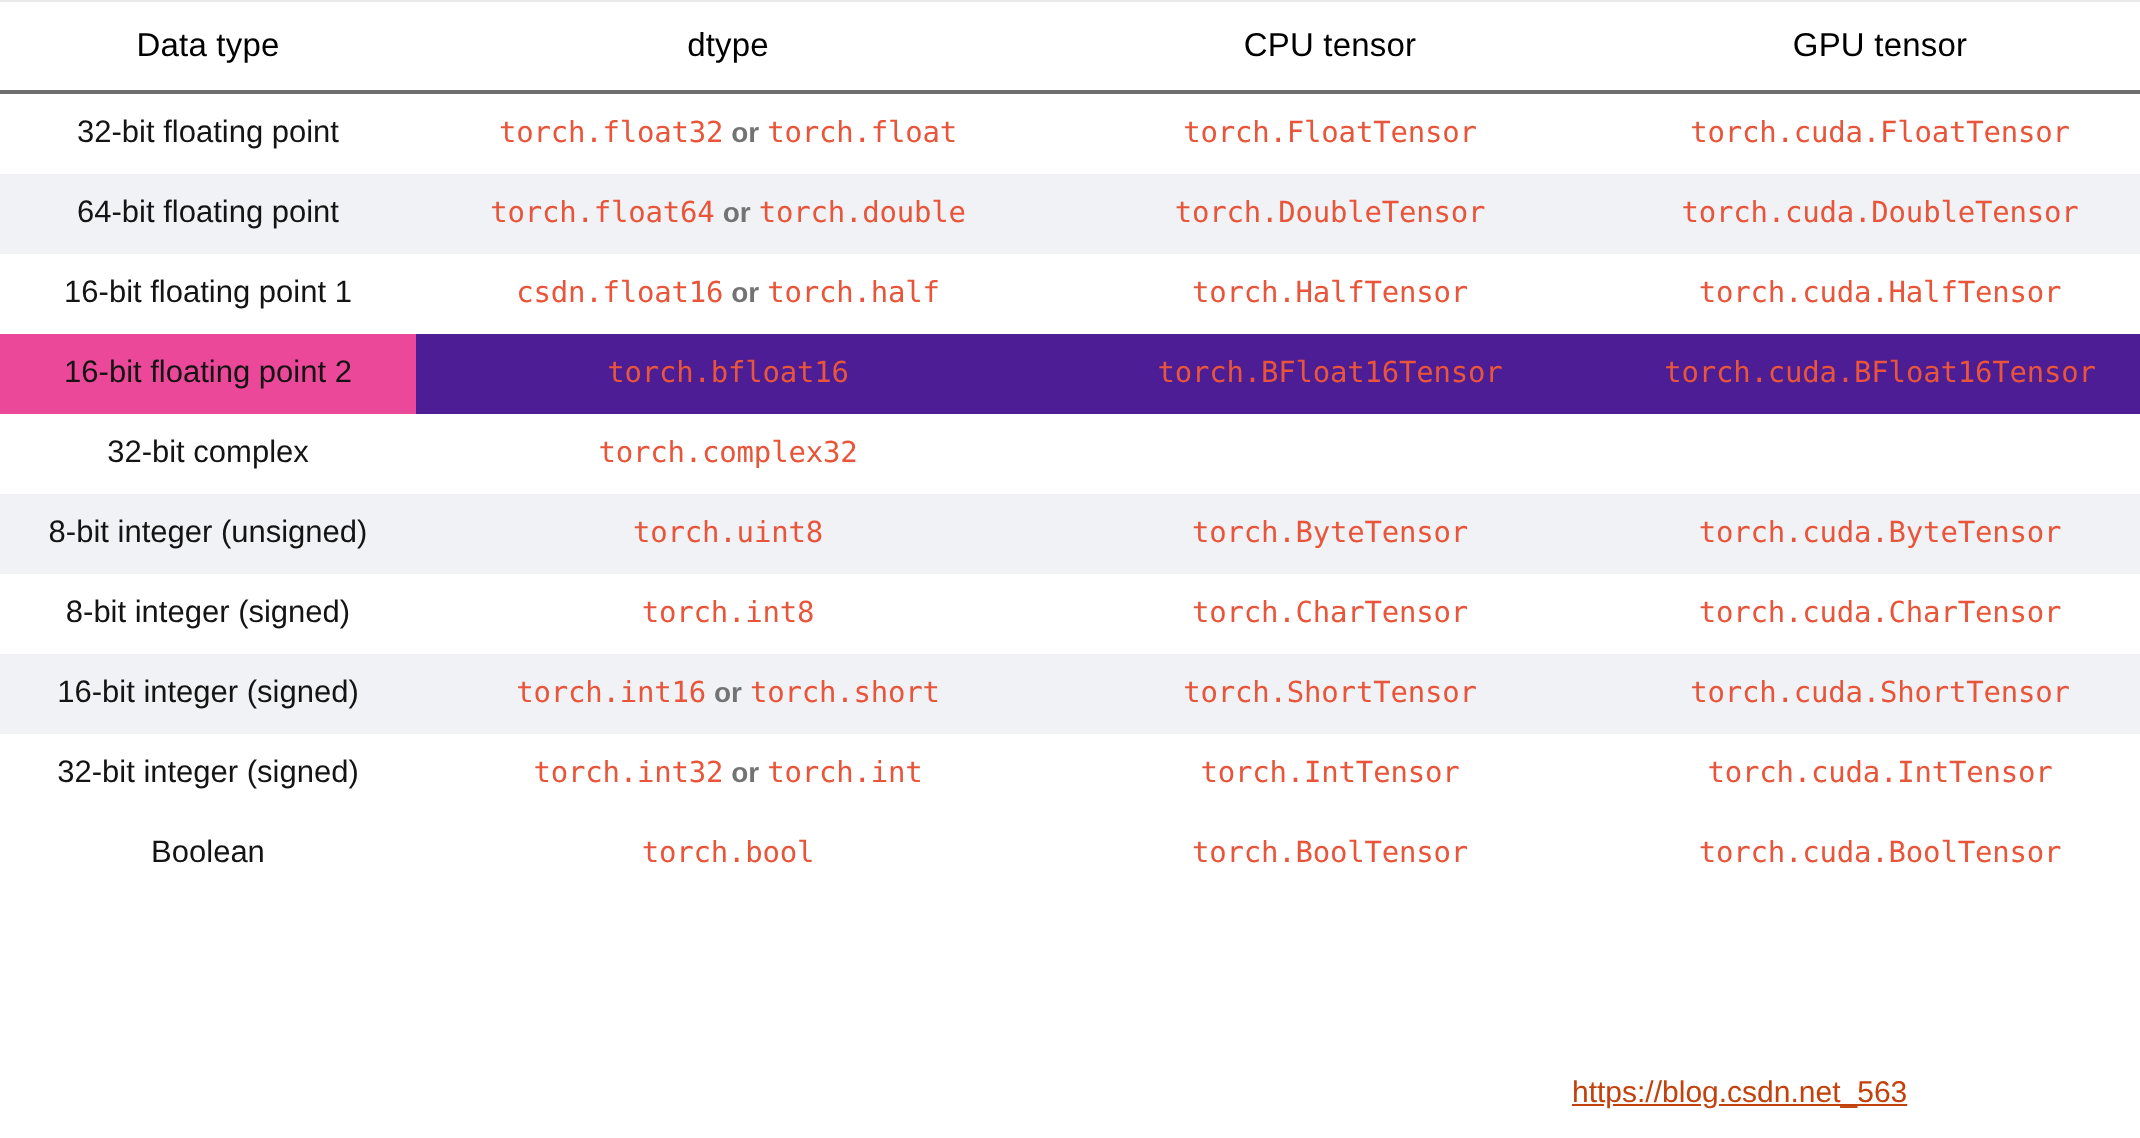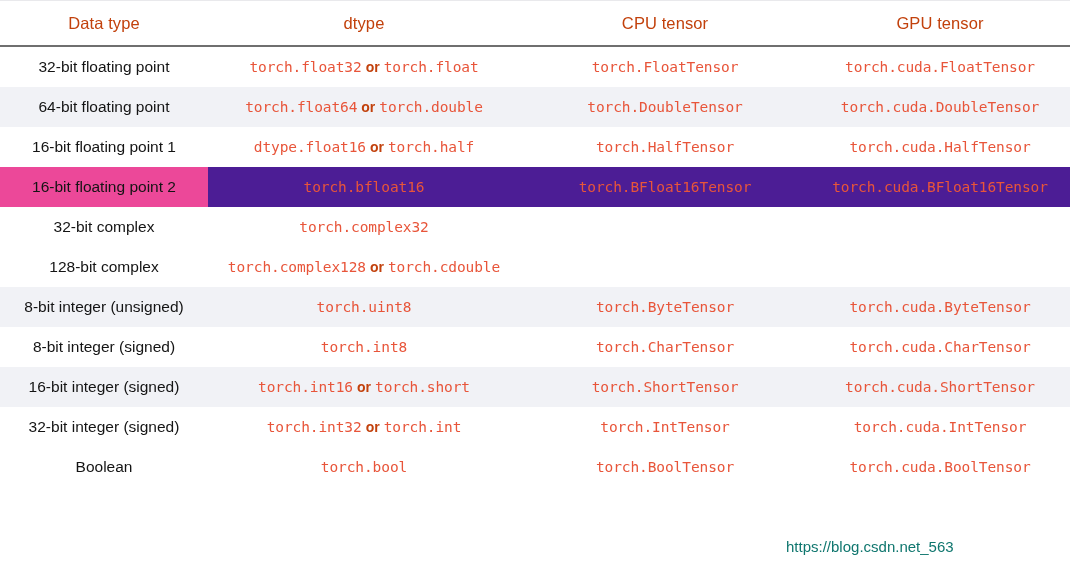--- a/index.html
+++ b/index.html
@@ -25,21 +25,21 @@
   .doc-table col.c-datatype { width: 208px; }
   .doc-table col.c-dtype    { width: 312px; }
   .doc-table col.c-cpu      { width: 290px; }
   .doc-table col.c-gpu      { width: 260px; }
 
   thead th {
     height: 44px;
     padding: 0;
     font-weight: 400;
     font-size: 16.5px;
-    color: #c2410c;
+    color: #000000;
     text-align: center;
     vertical-align: middle;
     background: #ffffff;
     border-bottom: 2px solid #6f6f6f;
     letter-spacing: 0.1px;
   }
 
   tbody td {
     height: 40px;
     padding: 0 4px;
@@ -68,35 +68,36 @@
     font-size: 14.5px;
     color: #e8553a;
     letter-spacing: -0.1px;
     text-align: center;
   }
 
   span.orsep {
     font-family: "Liberation Sans", sans-serif;
     font-size: 14px;
     font-weight: 700;
-    color: #c2410c;
+    color: #737373;
     padding: 0 4px;
   }
 
   .watermark {
     position: absolute;
     left: 786px;
     top: 538px;
     font-family: "Liberation Sans", sans-serif;
     font-size: 15px;
-    color: #0f766e;
+    color: #c2410c;
     white-space: nowrap;
     pointer-events: none;
     user-select: none;
     z-index: 2;
+    text-decoration: underline;
   }
 
   .table-wrap { position: relative; }
 </style>
 </head>
 <body>
 
 <div class="table-wrap">
 
   <table class="doc-table">
@@ -122,39 +123,33 @@
           <td class="col-gpu"><code class="tok">torch.cuda.FloatTensor</code></td>
         </tr>
         <tr class="band">
           <td class="col-datatype first-cell">64-bit floating point</td>
           <td class="col-dtype"><code class="tok">torch.float64</code><span class="orsep">or</span><code class="tok">torch.double</code></td>
           <td class="col-cpu"><code class="tok">torch.DoubleTensor</code></td>
           <td class="col-gpu"><code class="tok">torch.cuda.DoubleTensor</code></td>
         </tr>
         <tr class="plain">
           <td class="col-datatype first-cell">16-bit floating point 1</td>
-          <td class="col-dtype"><code class="tok">dtype.float16</code><span class="orsep">or</span><code class="tok">torch.half</code></td>
+          <td class="col-dtype"><code class="tok">csdn.float16</code><span class="orsep">or</span><code class="tok">torch.half</code></td>
           <td class="col-cpu"><code class="tok">torch.HalfTensor</code></td>
           <td class="col-gpu"><code class="tok">torch.cuda.HalfTensor</code></td>
         </tr>
         <tr class="band-partial">
           <td class="col-datatype first-cell">16-bit floating point 2</td>
           <td class="col-dtype"><code class="tok">torch.bfloat16</code></td>
           <td class="col-cpu"><code class="tok">torch.BFloat16Tensor</code></td>
           <td class="col-gpu"><code class="tok">torch.cuda.BFloat16Tensor</code></td>
         </tr>
         <tr class="plain">
           <td class="col-datatype first-cell">32-bit complex</td>
           <td class="col-dtype"><code class="tok">torch.complex32</code></td>
-          <td class="col-cpu"></td>
-          <td class="col-gpu"></td>
-        </tr>
-        <tr class="plain">
-          <td class="col-datatype first-cell">128-bit complex</td>
-          <td class="col-dtype"><code class="tok">torch.complex128</code><span class="orsep">or</span><code class="tok">torch.cdouble</code></td>
           <td class="col-cpu"></td>
           <td class="col-gpu"></td>
         </tr>
         <tr class="band">
           <td class="col-datatype first-cell">8-bit integer (unsigned)</td>
           <td class="col-dtype"><code class="tok">torch.uint8</code></td>
           <td class="col-cpu"><code class="tok">torch.ByteTensor</code></td>
           <td class="col-gpu"><code class="tok">torch.cuda.ByteTensor</code></td>
         </tr>
         <tr class="plain">

